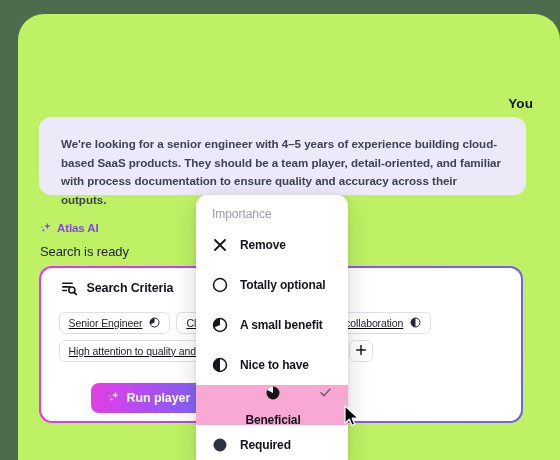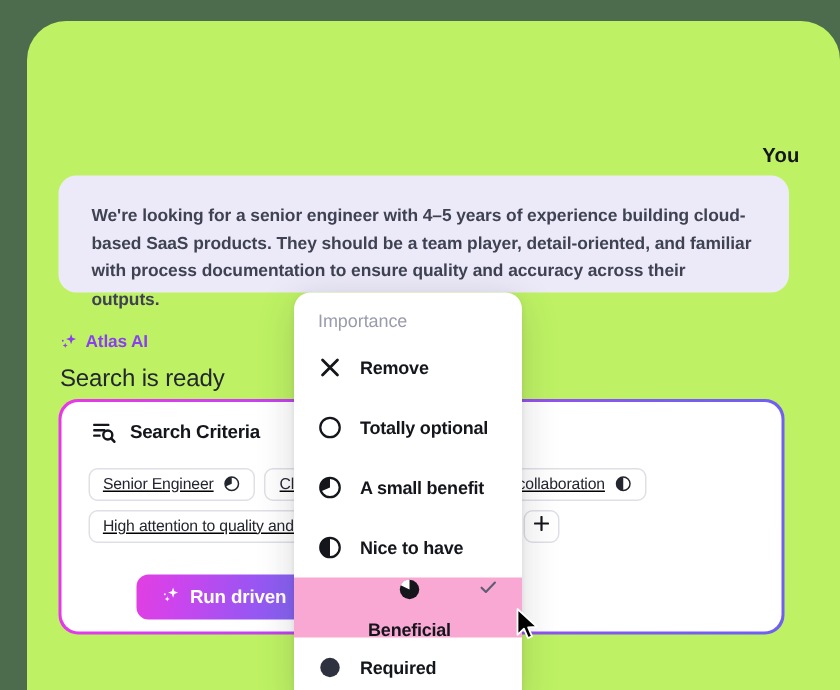--- a/index.html
+++ b/index.html
@@ -90,21 +90,21 @@
   .sparkle-icon {
     width: 13px;
     height: 13px;
     display: block;
   }
 
   .status-text {
     position: absolute;
     left: 22px;
     top: 230px;
-    font-size: 16px;
+    font-size: 13px;
     color: #23252f;
     letter-spacing: -0.1px;
   }
 
   
   .criteria-panel {
     position: absolute;
     left: 21px;
     top: 252px;
     width: 484px;
@@ -367,21 +367,21 @@
           </div>
 
           <button class="run-btn">
             <span>
               <svg width="13" height="13" viewBox="0 0 16 16" fill="none">
                 <path d="M9.1 2.0 L10.15 5.1 L13.2 6.2 L10.15 7.3 L9.1 10.4 L8.05 7.3 L5.0 6.2 L8.05 5.1 Z" fill="#ffffff"></path>
                 <path d="M4.3 9.3 L4.85 10.9 L6.4 11.45 L4.85 12.0 L4.3 13.6 L3.75 12.0 L2.2 11.45 L3.75 10.9 Z" fill="#ffffff"></path>
                 <circle cx="2.3" cy="7.6" r="0.75" fill="#ffffff"></circle>
               </svg>
             </span>
-            <span>Run driven</span>
+            <span>Run player</span>
           </button>
 
         </div>
       </div>
 
     </div>
   </div>
 
   <div class="dropdown">
     <div class="dd-header">Importance</div>

